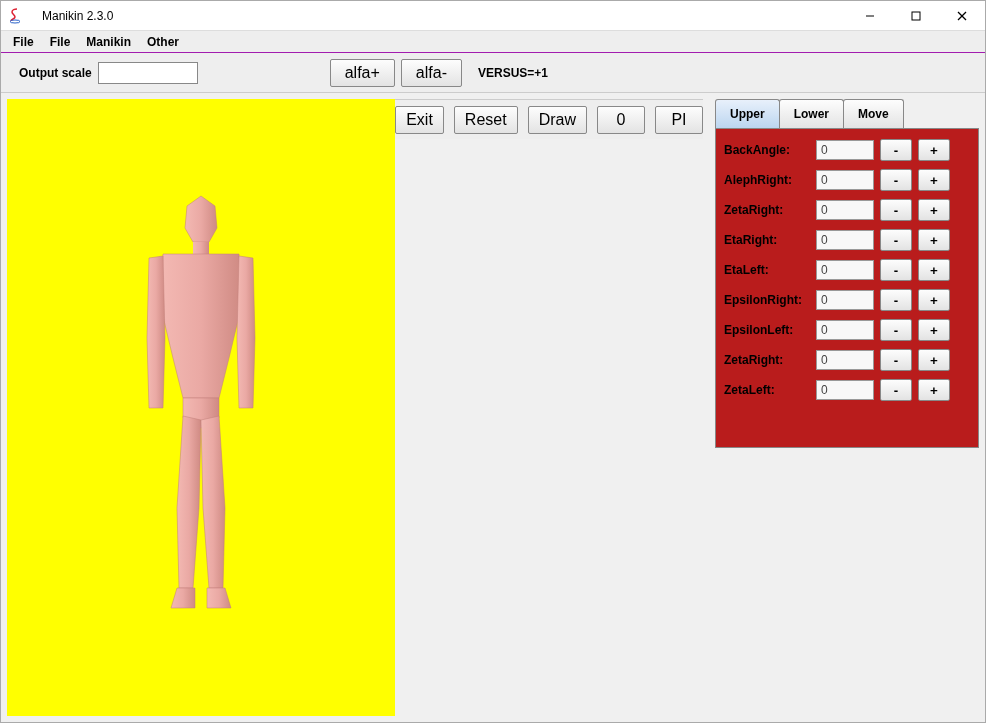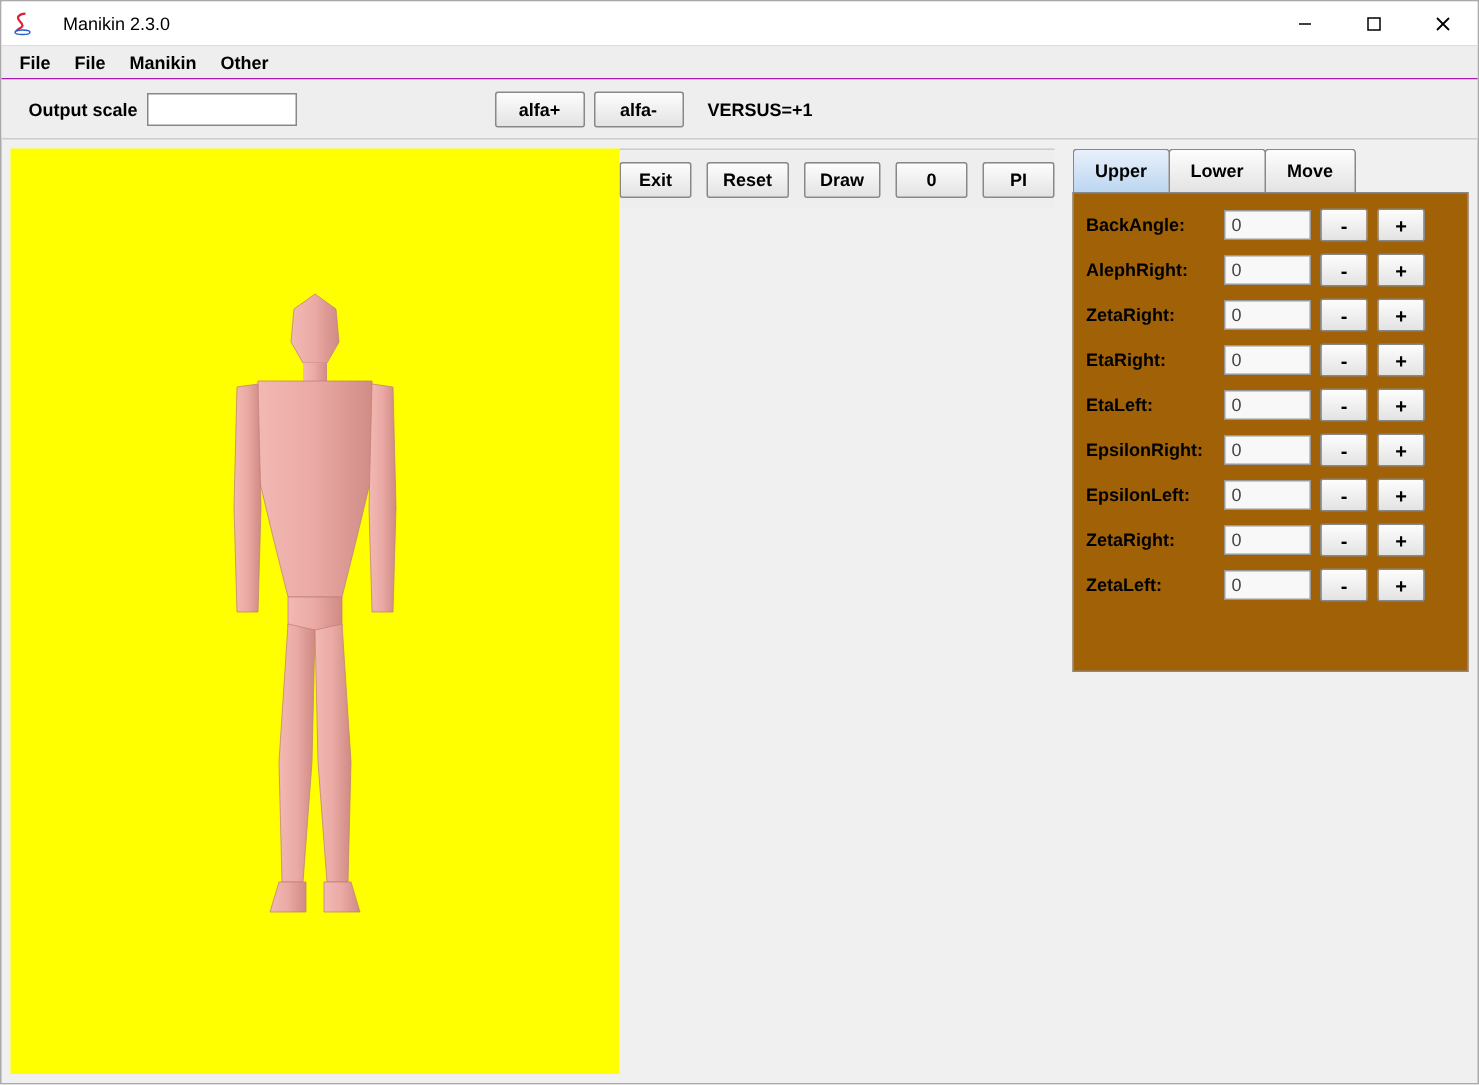--- a/index.html
+++ b/index.html
@@ -76,22 +76,22 @@
     padding: 2px 4px;
     font-family: inherit;
     font-size: 12px;
   }
   .btn {
     background: linear-gradient(to bottom, #fdfdfd, #e3e3e3);
     border: 1px solid #888;
     border-radius: 2px;
     padding: 4px 14px;
     font-family: inherit;
-    font-size: 12px;
-    font-weight: bold;
+    font-size: 16px;
+    font-weight: normal;
     cursor: pointer;
     min-width: 60px;
   }
   .versus { font-weight: bold; margin-left: 10px; }
 
   .content {
     flex: 1;
     display: flex;
     overflow: hidden;
   }
@@ -132,21 +132,21 @@
     margin-right: -1px;
     border-radius: 3px 3px 0 0;
     cursor: pointer;
   }
   .tab.active {
     background: linear-gradient(to bottom, #e8f0fb, #bcd6f0);
     z-index: 2;
   }
   .tab-body {
     border: 1px solid #888;
-    background: #a16207;
+    background: #b91c1c;
     padding: 10px 8px;
     min-height: 320px;
   }
   .param-row {
     display: flex;
     align-items: center;
     margin-bottom: 8px;
     gap: 6px;
   }
   .param-label {

